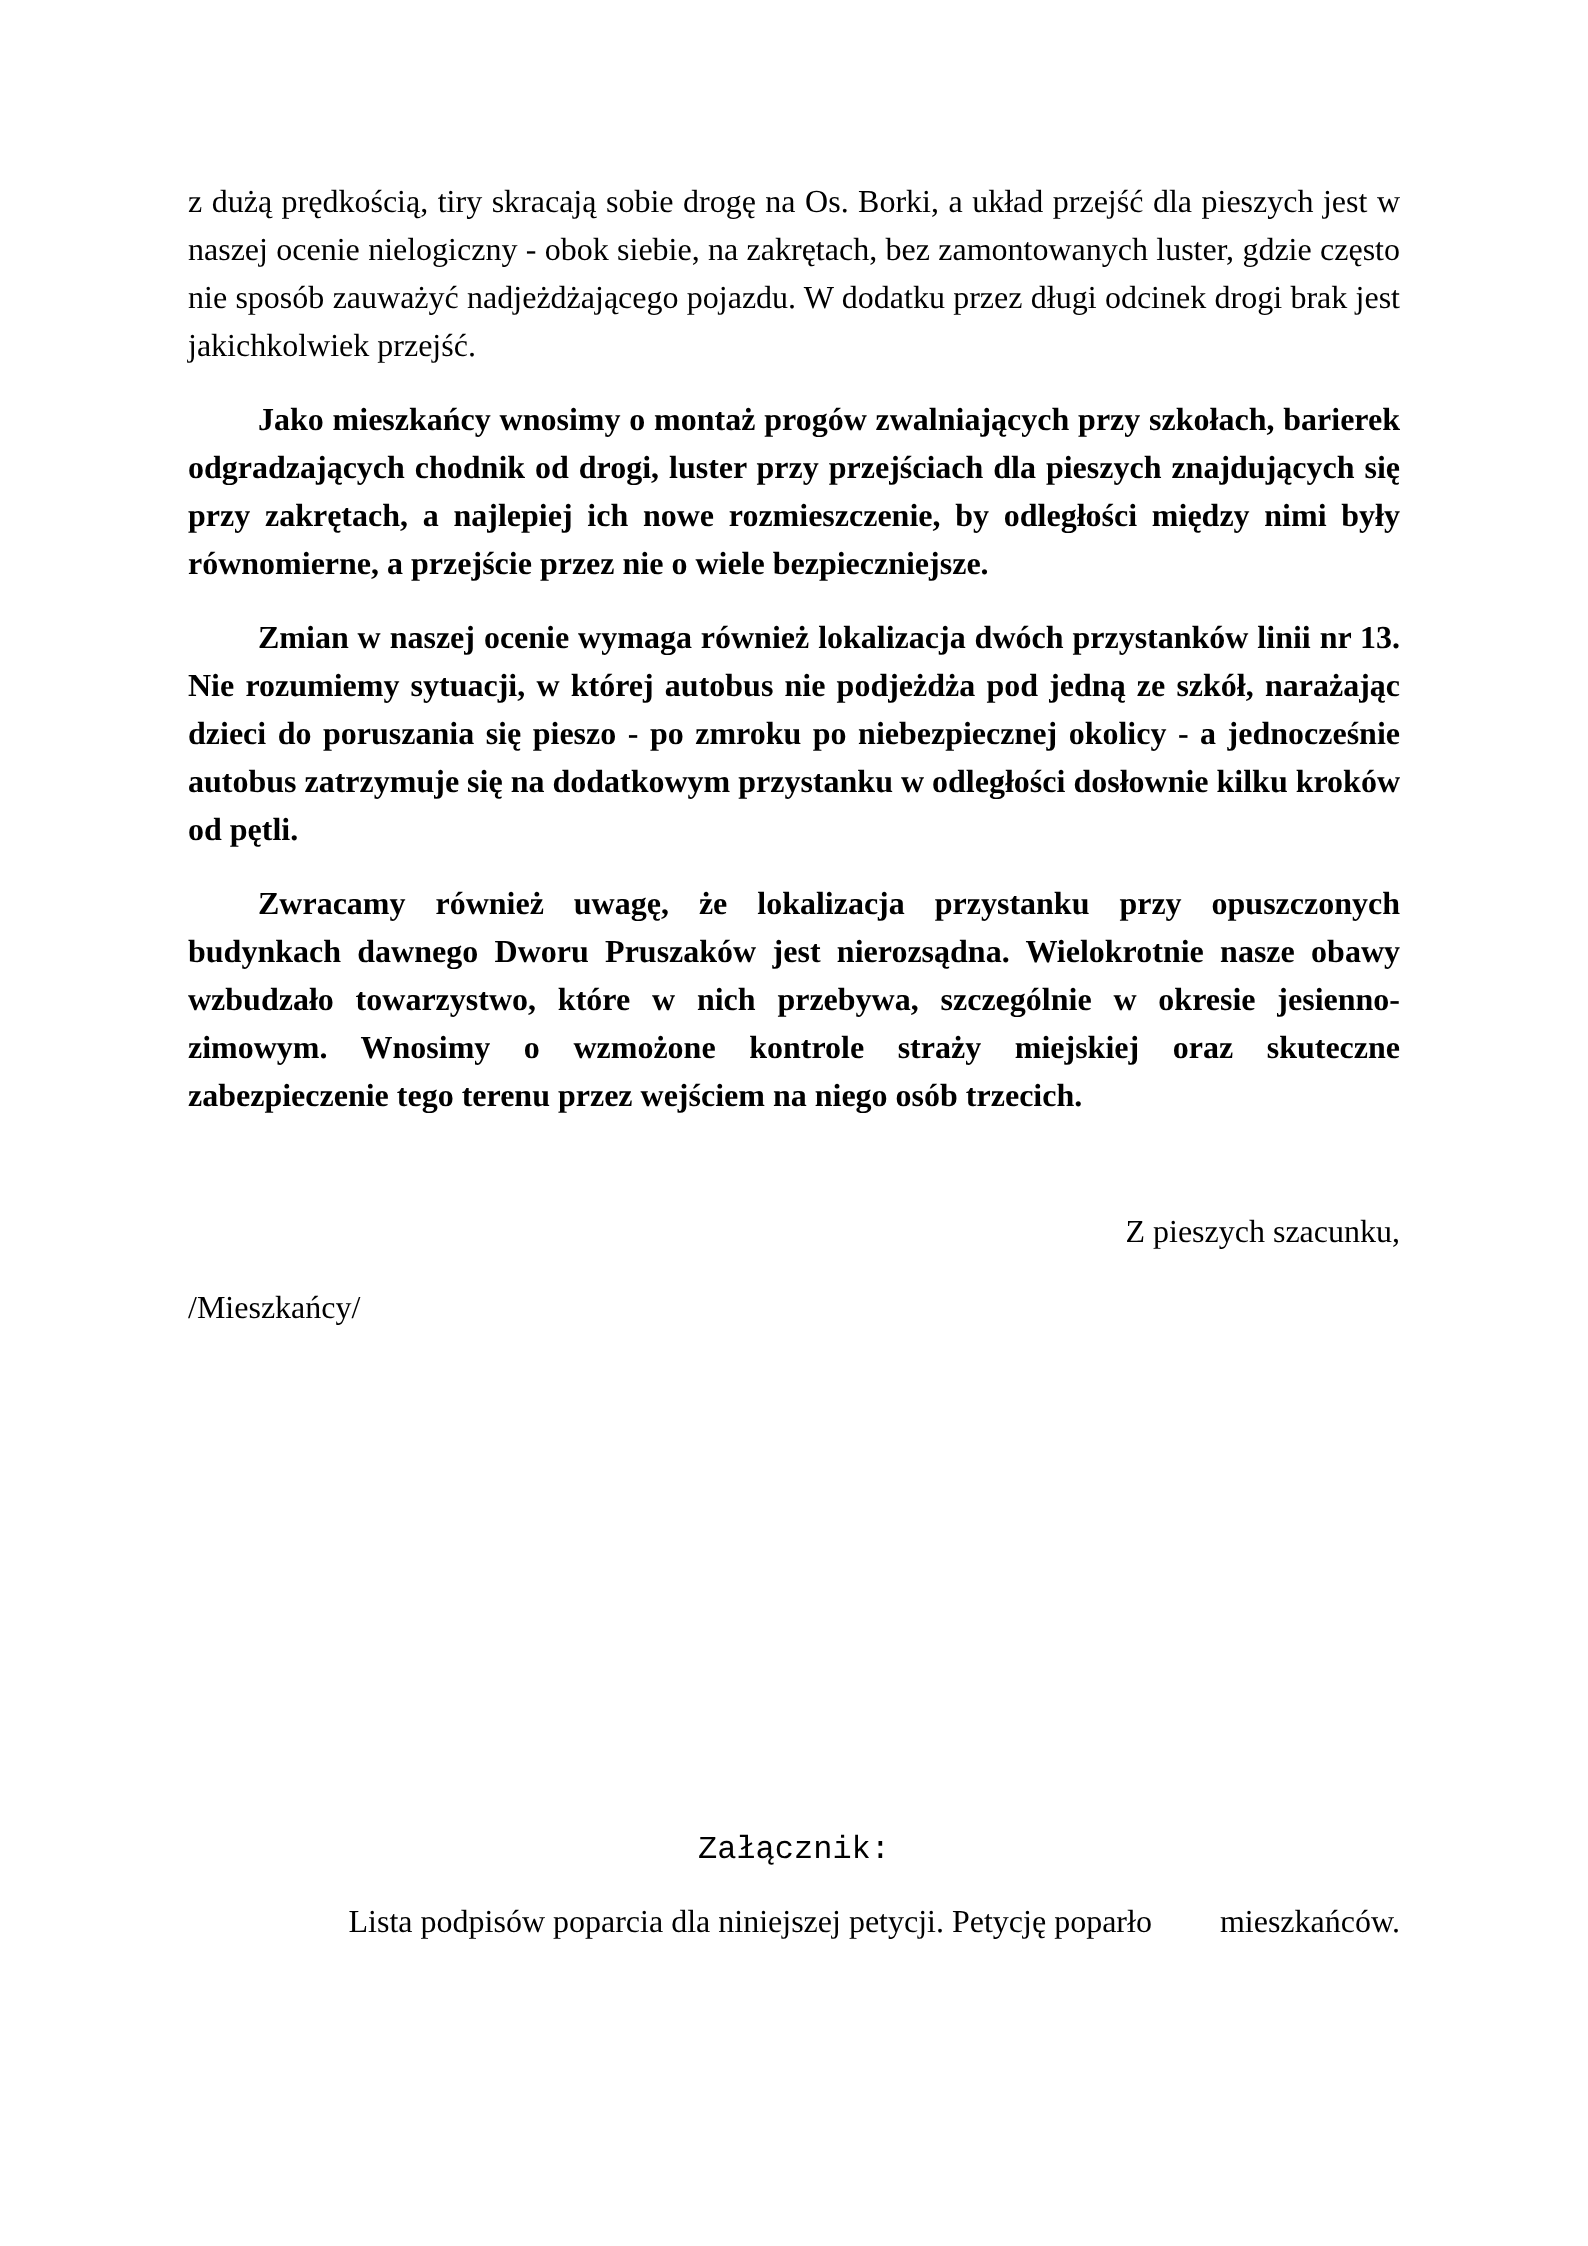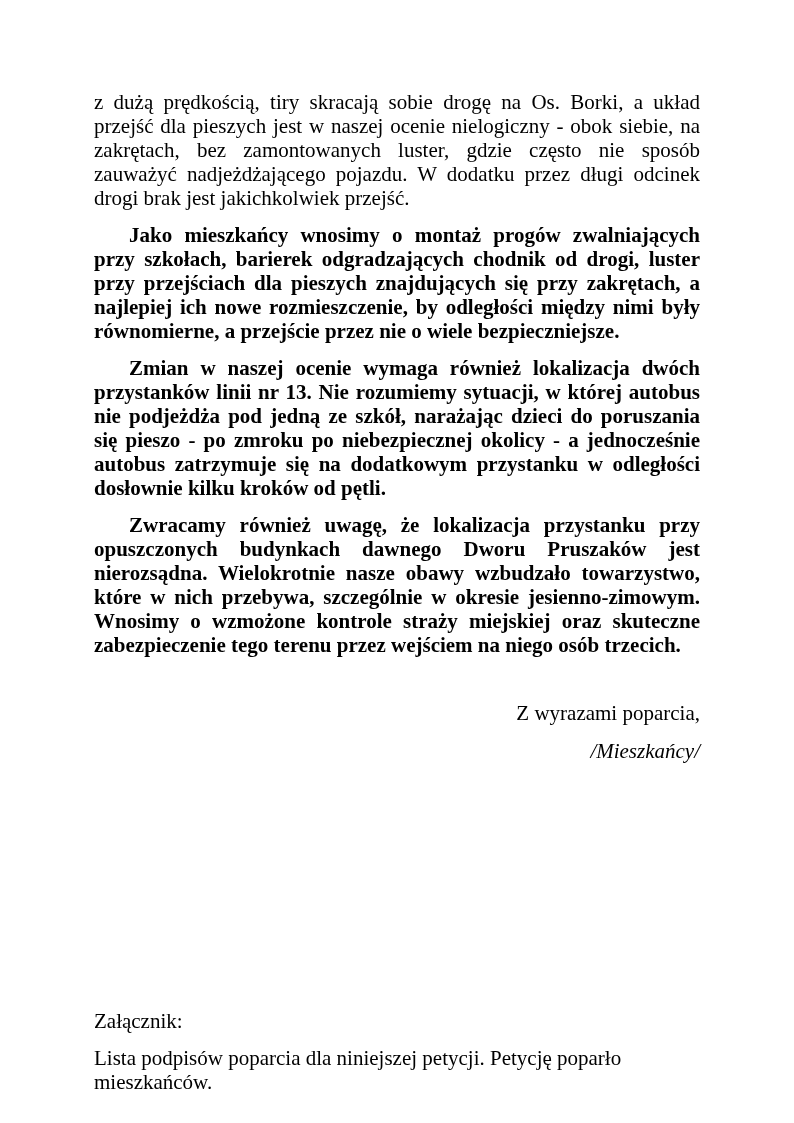--- a/index.html
+++ b/index.html
@@ -9,70 +9,69 @@
   }
   .page {
     position: relative;
     width: 794px;
     height: 1123px;
     margin: 0 auto;
     background: #ffffff;
     box-sizing: border-box;
     padding: 90px 94px 0 94px;
     font-family: "Liberation Serif", "DejaVu Serif", serif;
-    font-size: 21px;
+    font-size: 16px;
     line-height: 24px;
     color: #000000;
     overflow: hidden;
   }
   .para {
     margin: 0 0 13px 0;
     text-align: justify;
   }
   .para.indent {
     text-indent: 35px;
     font-weight: bold;
   }
   .closing {
     margin: 44px 0 0 0;
     text-align: right;
   }
   .signature {
     margin: 14px 0 0 0;
-    text-align: right;
-    font-style: italic;
   }
   .attachment-label {
     margin: 246px 0 0 0;
-    text-align: left;
+    text-align: center;
+    font-family: Liberation Mono, monospace;
   }
   .attachment-line {
     margin: 13px 0 0 0;
-    text-align: left;
+    text-align: right;
   }
   .count-gap {
     display: inline-block;
     width: 26px;
   }
 </style>
 </head>
 <body>
 
 <div class="page">
 
   <p class="para">z dużą prędkością, tiry skracają sobie drogę na Os. Borki, a układ przejść dla pieszych jest w naszej ocenie nielogiczny - obok siebie, na zakrętach, bez zamontowanych luster, gdzie często nie sposób zauważyć nadjeżdżającego pojazdu. W dodatku przez długi odcinek drogi brak jest jakichkolwiek przejść.</p>
 
   <p class="para indent">Jako mieszkańcy wnosimy o montaż progów zwalniających przy szkołach, barierek odgradzających chodnik od drogi, luster przy przejściach dla pieszych znajdujących się przy zakrętach, a najlepiej ich nowe rozmieszczenie, by odległości między nimi były równomierne, a przejście przez nie o wiele bezpieczniejsze.</p>
 
   <p class="para indent">Zmian w naszej ocenie wymaga również lokalizacja dwóch przystanków linii nr 13. Nie rozumiemy sytuacji, w której autobus nie podjeżdża pod jedną ze szkół, narażając dzieci do poruszania się pieszo - po zmroku po niebezpiecznej okolicy - a jednocześnie autobus zatrzymuje się na dodatkowym przystanku w odległości dosłownie kilku kroków od pętli.</p>
 
   <p class="para indent">Zwracamy również uwagę, że lokalizacja przystanku przy opuszczonych budynkach dawnego Dworu Pruszaków jest nierozsądna. Wielokrotnie nasze obawy wzbudzało towarzystwo, które w nich przebywa, szczególnie w okresie jesienno-zimowym. Wnosimy o wzmożone kontrole straży miejskiej oraz skuteczne zabezpieczenie tego terenu przez wejściem na niego osób trzecich.</p>
 
 
-  <p class="closing">Z wyrazami poparcia,</p>
+  <p class="closing">Z pieszych szacunku,</p>
 
   <p class="signature">/Mieszkańcy/</p>
 
   <p class="attachment-label">Załącznik:</p>
 
   <p class="attachment-line">
     <span>Lista podpisów poparcia dla niniejszej petycji. Petycję poparło</span>
     <span class="count-gap"></span>
     <span>mieszkańców.</span>
   </p>

